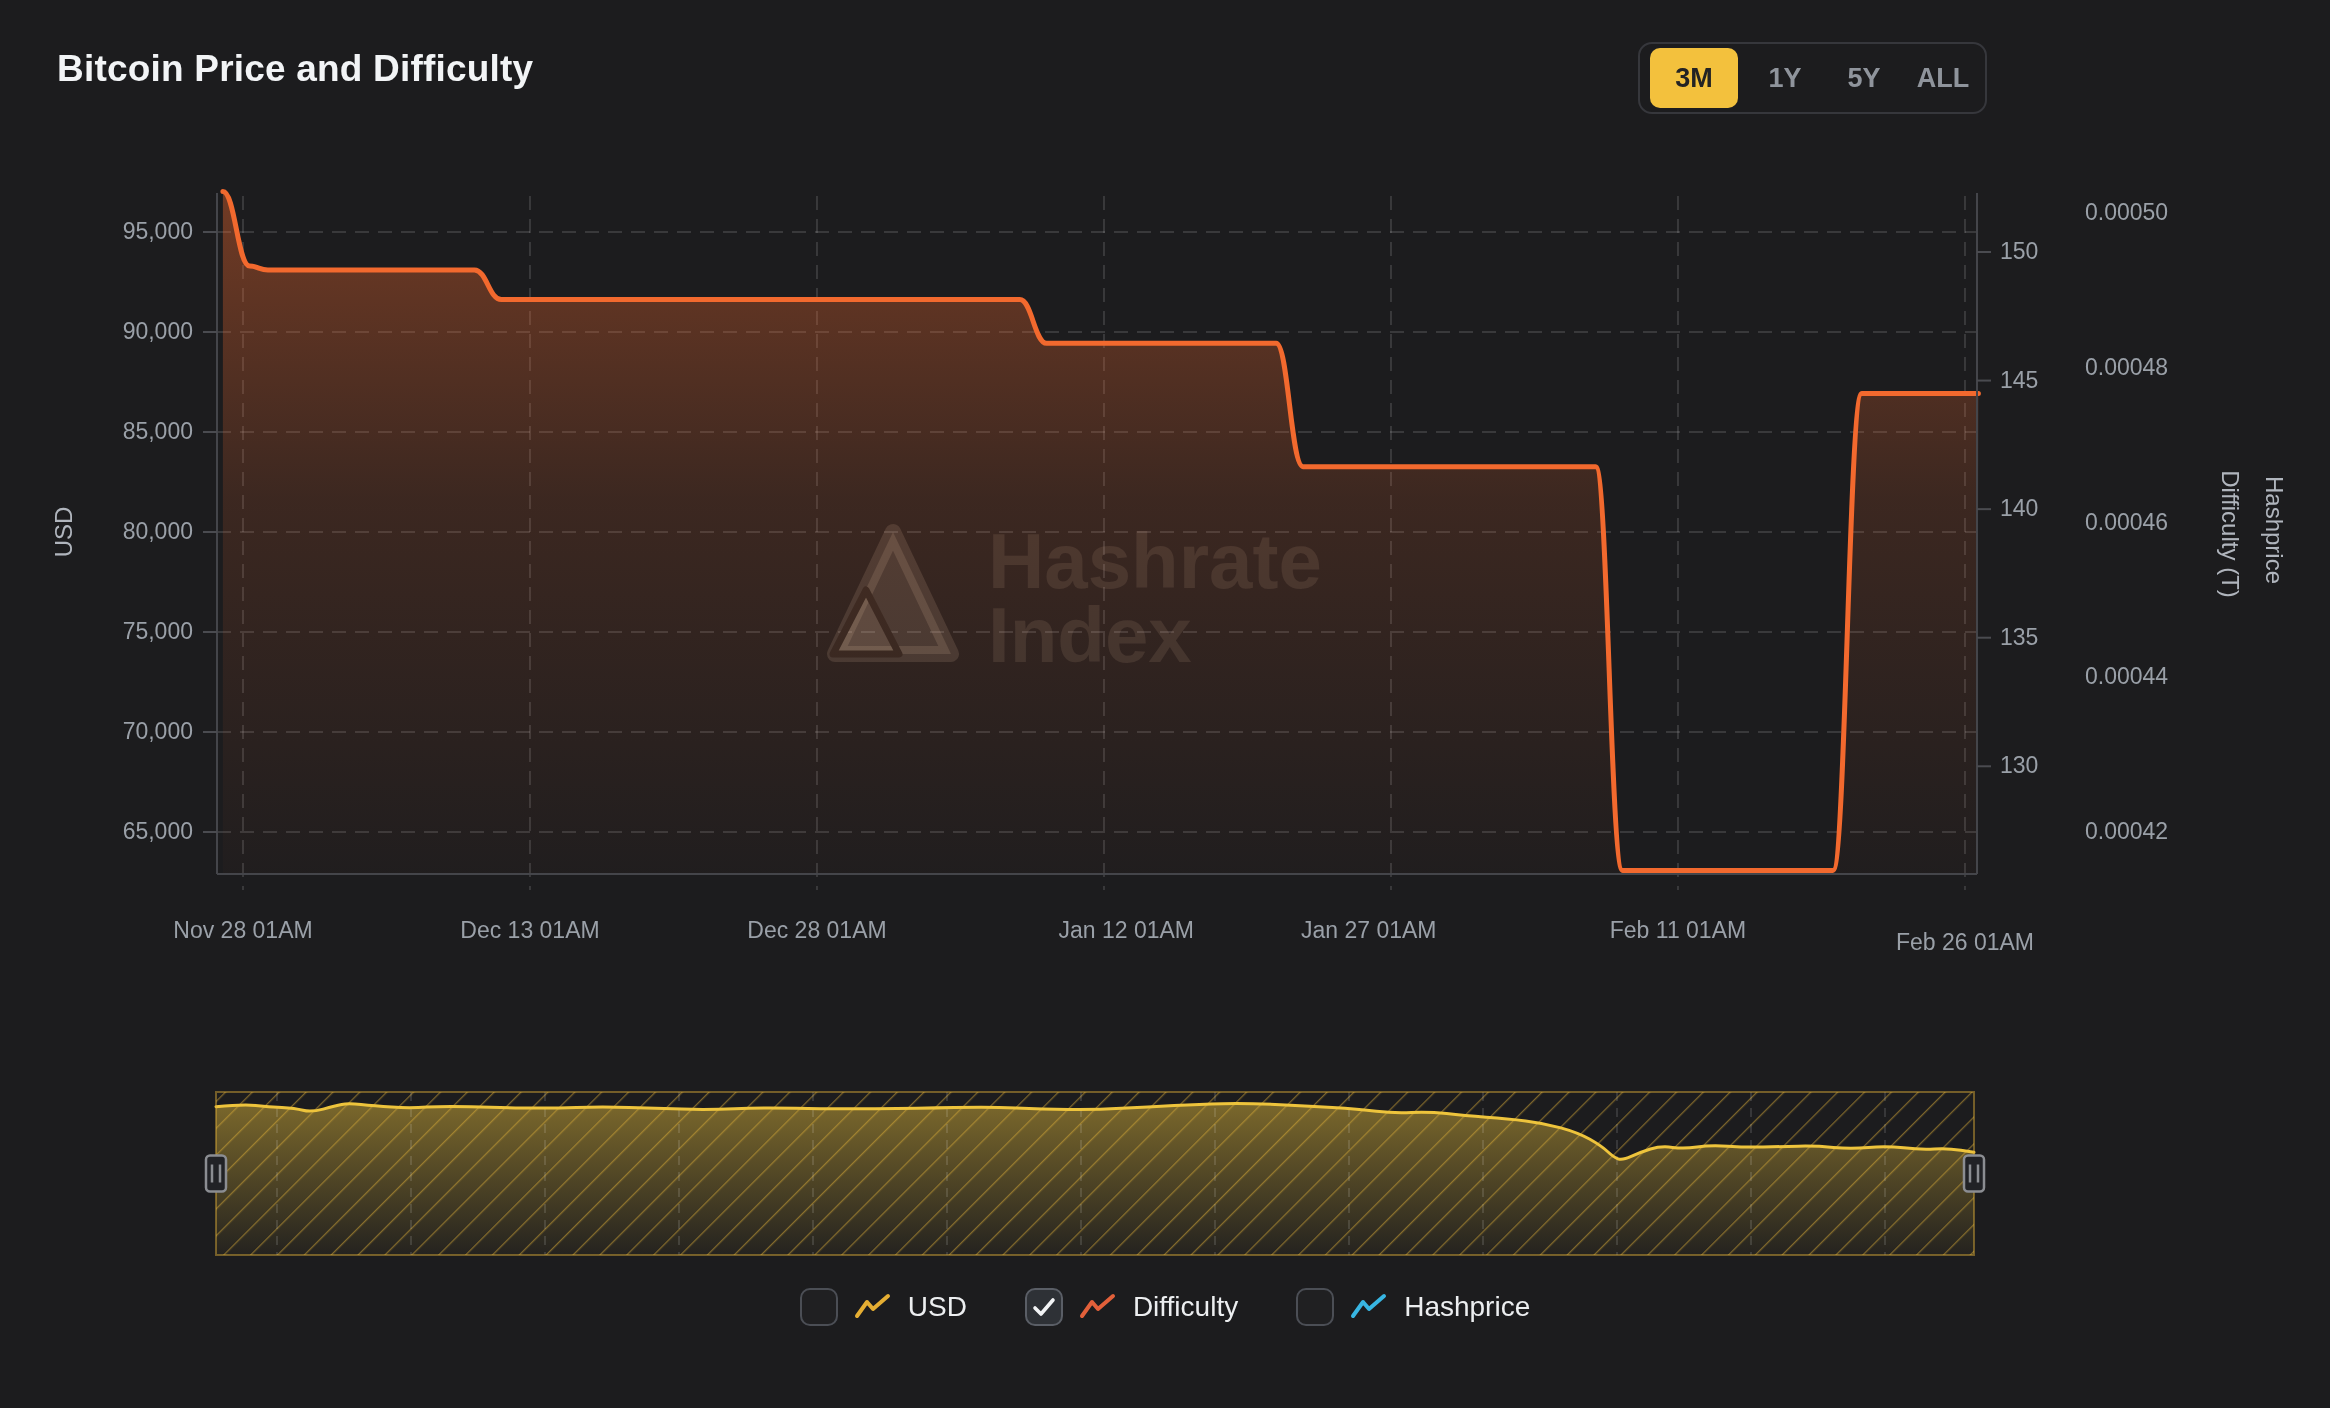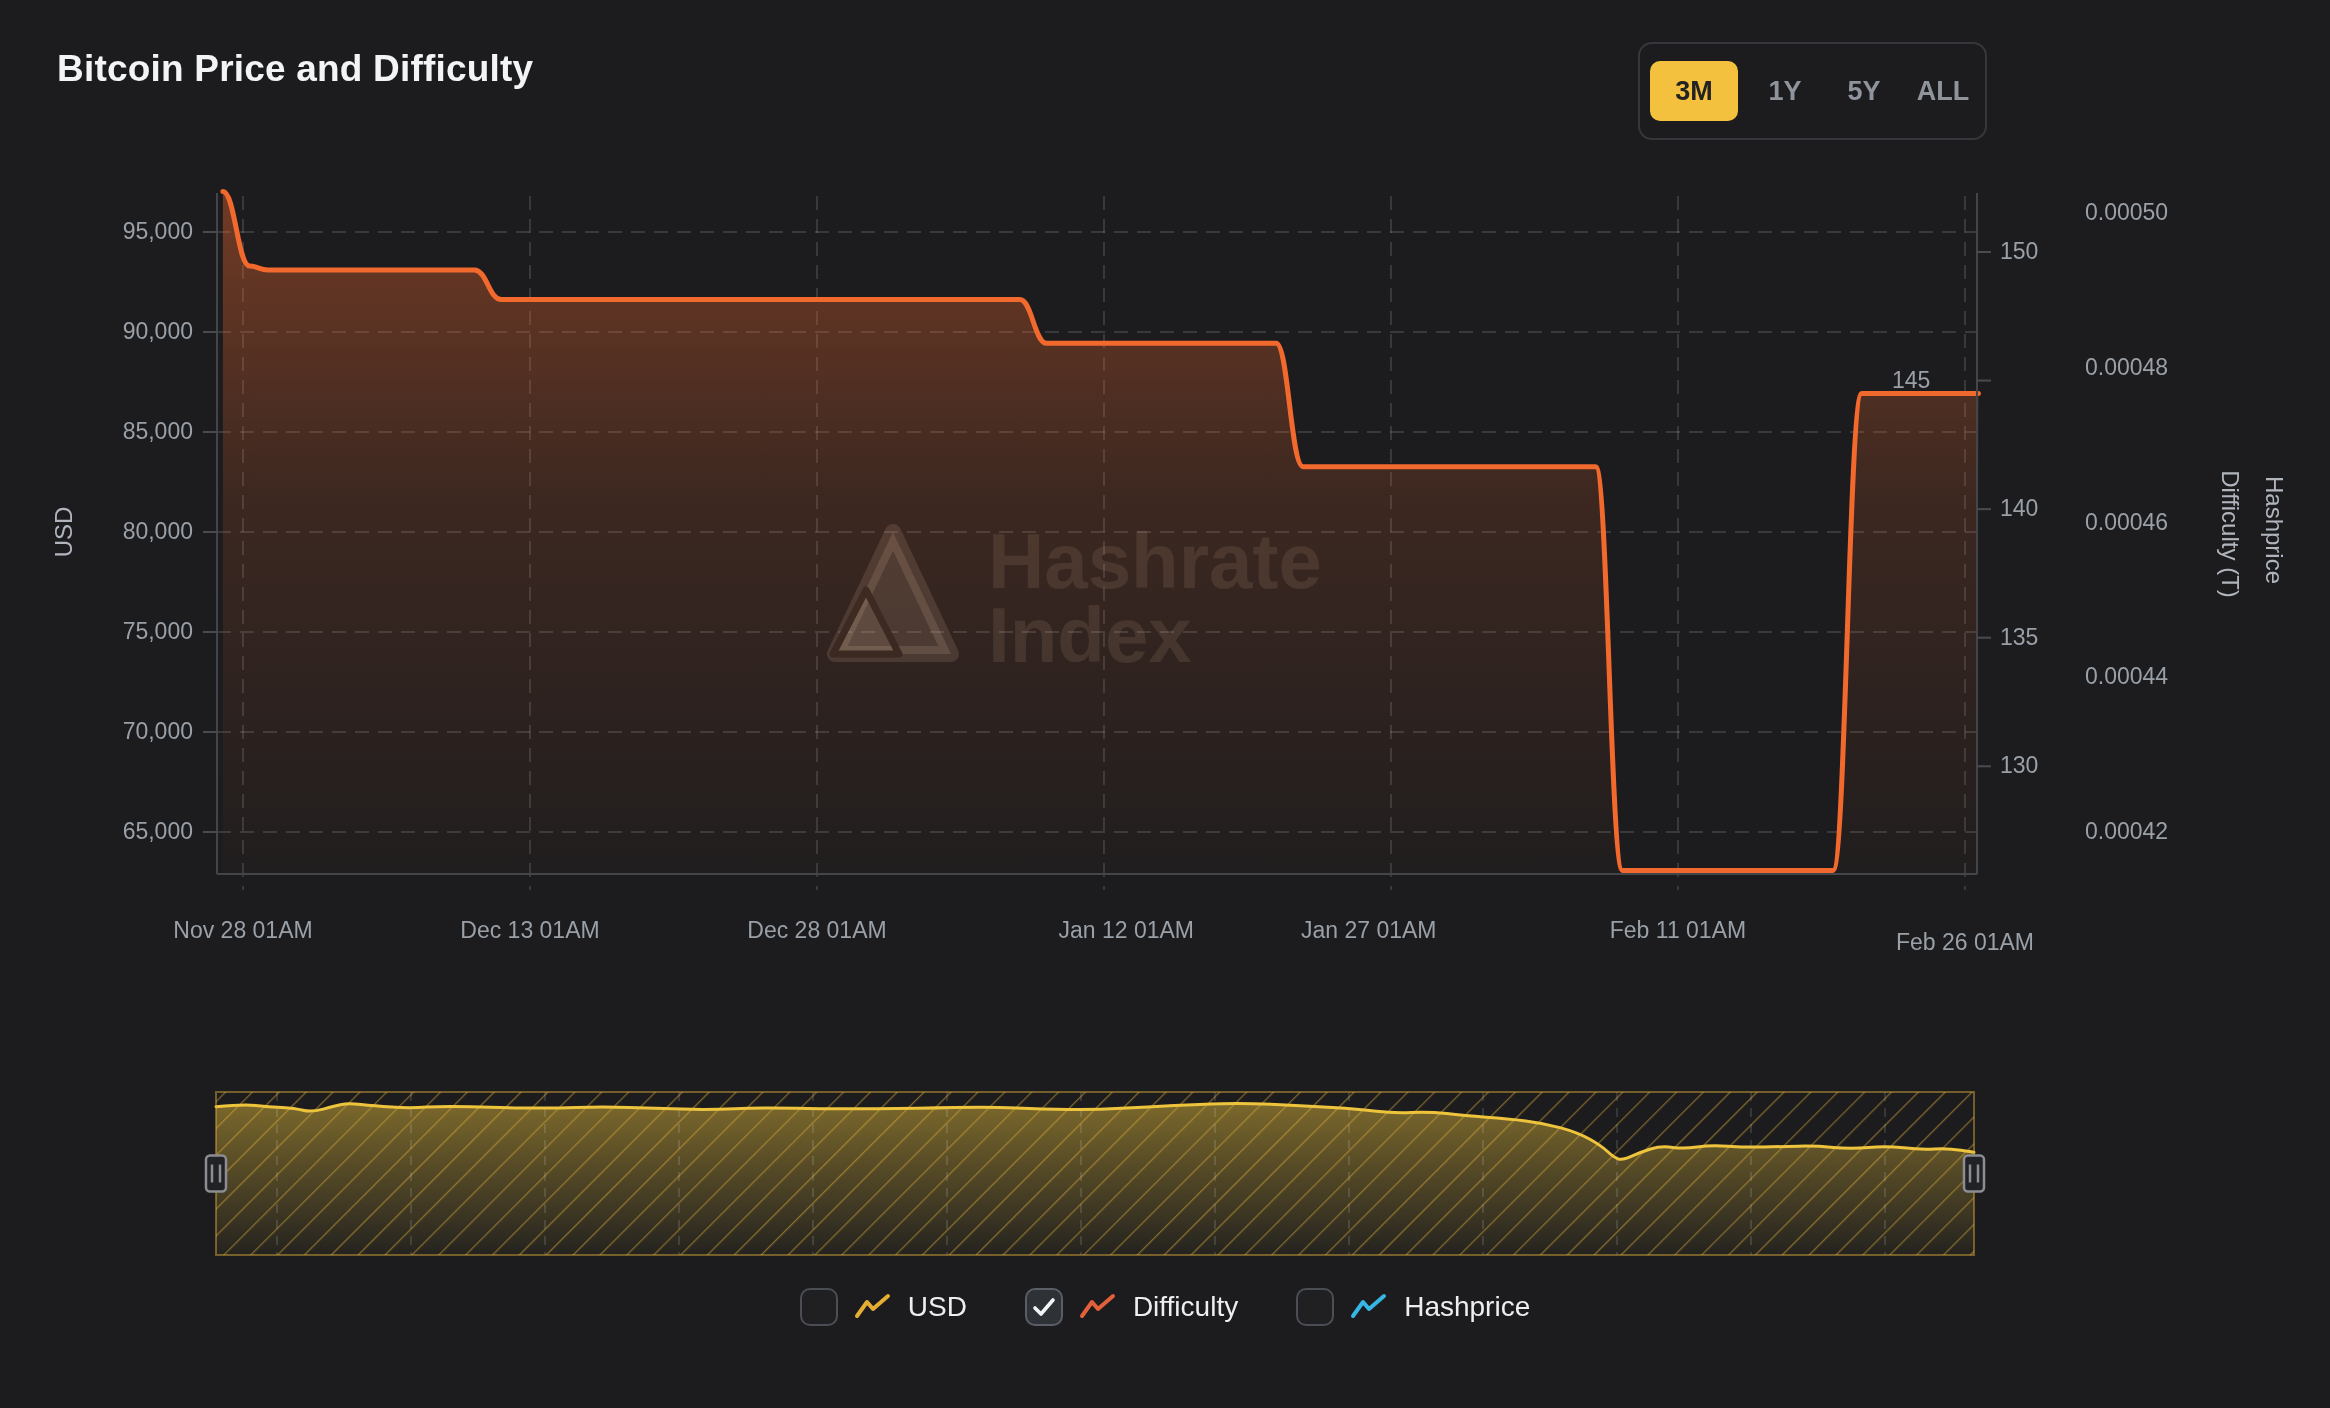--- a/index.html
+++ b/index.html
@@ -6,21 +6,21 @@
   #app{
     position:relative;width:2330px;height:1408px;background:#1c1c1e;
     font-family:"Liberation Sans",sans-serif;overflow:hidden;
   }
   #chart-svg{position:absolute;left:0;top:0;}
   .page-title{
     position:absolute;left:57px;top:48px;font-size:37px;font-weight:bold;
     color:#f2f4f6;letter-spacing:.2px;
   }
   .range-selector{
-    position:absolute;left:1638px;top:42px;width:349px;height:98px;
+    position:absolute;left:1638px;top:42px;width:349px;height:72px;
     border:2px solid #36373c;border-radius:14px;box-sizing:border-box;
     display:flex;align-items:center;justify-content:space-between;padding:0 10px;
   }
   .range-btn{
     min-width:64px;height:60px;display:flex;align-items:center;justify-content:center;
     font-size:27px;font-weight:bold;color:#8f949c;border-radius:10px;cursor:pointer;
     user-select:none;
   }
   .range-btn.active{background:#f3c13d;color:#232324;min-width:88px;}
   .axis-label{
@@ -155,21 +155,21 @@
 
   <div id="labels">
       <div class="axis-label" style="right:2137px;top:218px;">95,000</div>
       <div class="axis-label" style="right:2137px;top:318px;">90,000</div>
       <div class="axis-label" style="right:2137px;top:418px;">85,000</div>
       <div class="axis-label" style="right:2137px;top:518px;">80,000</div>
       <div class="axis-label" style="right:2137px;top:618px;">75,000</div>
       <div class="axis-label" style="right:2137px;top:718px;">70,000</div>
       <div class="axis-label" style="right:2137px;top:818px;">65,000</div>
       <div class="axis-label" style="left:2000px;top:238px;">150</div>
-      <div class="axis-label" style="left:1892px;top:366.57px;">145</div>
+      <div class="axis-label" style="left:2000px;top:366.57px;">145</div>
       <div class="axis-label" style="left:2000px;top:495.14px;">140</div>
       <div class="axis-label" style="left:2000px;top:623.71px;">135</div>
       <div class="axis-label" style="left:2000px;top:752.28px;">130</div>
       <div class="axis-label" style="left:2085px;top:199px;">0.00050</div>
       <div class="axis-label" style="left:2085px;top:353.75px;">0.00048</div>
       <div class="axis-label" style="left:2085px;top:508.5px;">0.00046</div>
       <div class="axis-label" style="left:2085px;top:663.25px;">0.00044</div>
       <div class="axis-label" style="left:2085px;top:818px;">0.00042</div>
       <div class="axis-label" style="left:153px;top:917px;width:180px;text-align:center;">Nov 28 01AM</div>
       <div class="axis-label" style="left:439.995px;top:917px;width:180px;text-align:center;">Dec 13 01AM</div>

